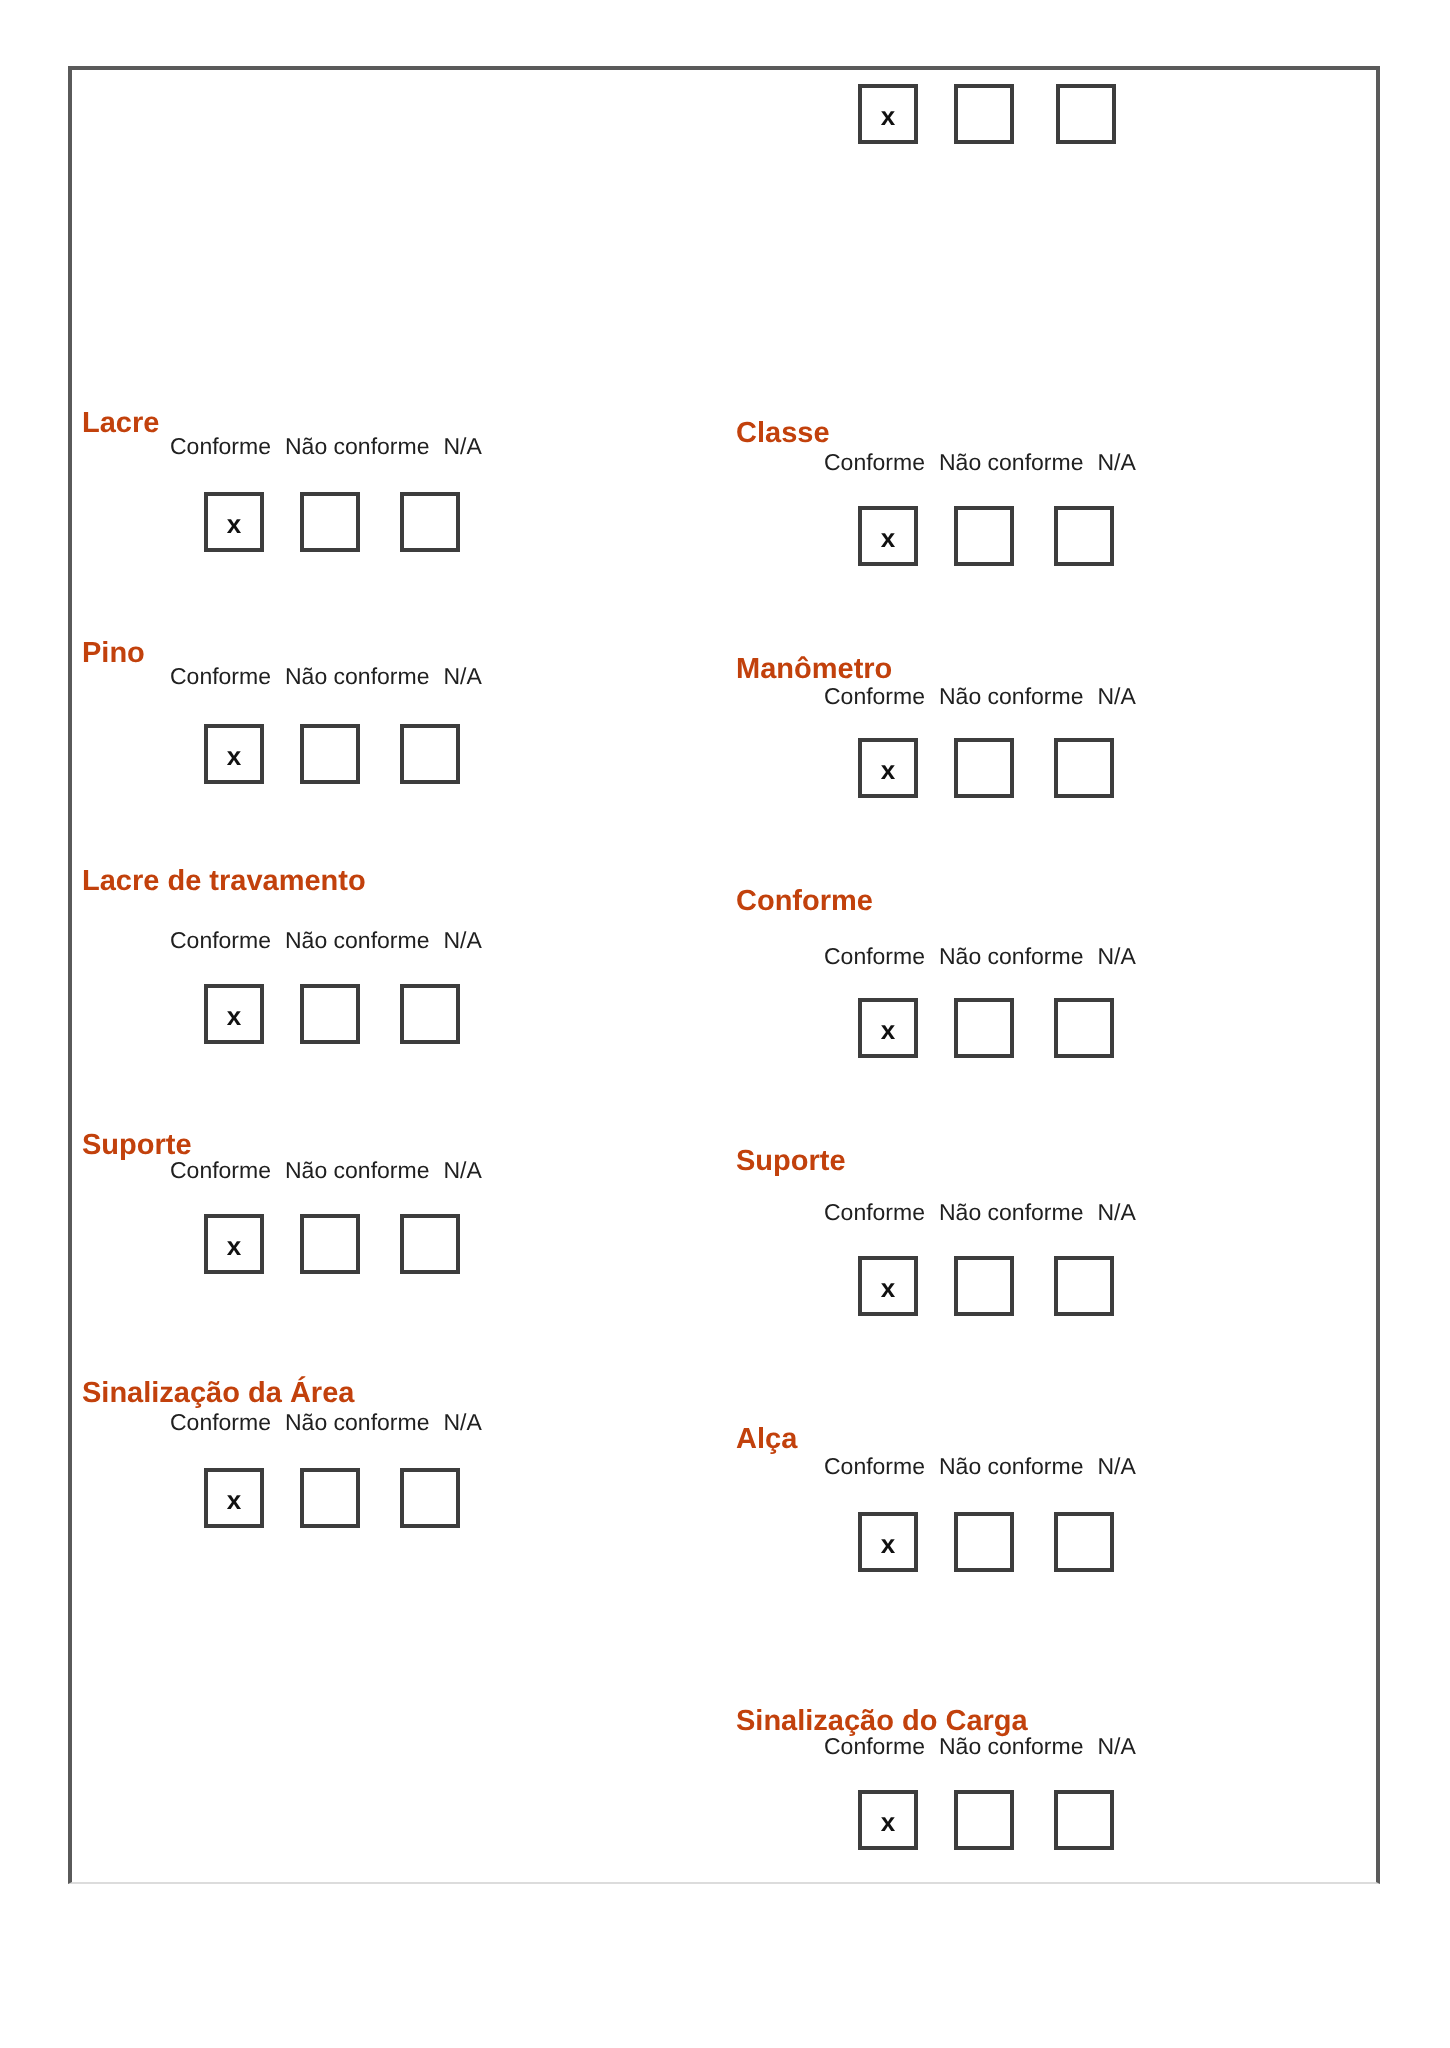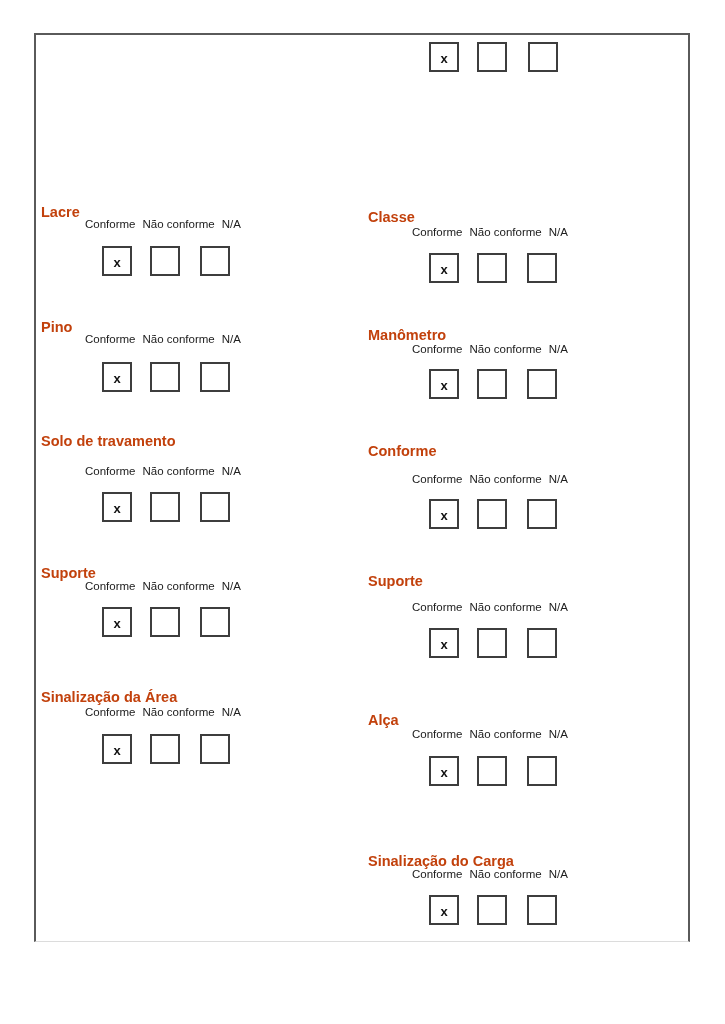--- a/index.html
+++ b/index.html
@@ -78,21 +78,21 @@
   <div class="boxes" style="top:59px;">
     <span class="cbox b1">
         <span class="mark">x</span>
       </span>
     <span class="cbox b2"></span>
     <span class="cbox b3"></span>
   </div>
 </div>
 
 <div class="item" style="left:41px; top:417px;">
-  <div class="label">Solo de travamento</div>
+  <div class="label">Lacre de travamento</div>
   <div class="opts" style="top:48px;">
     <span>Conforme</span>
     <span>Não conforme</span>
     <span>N/A</span>
   </div>
   <div class="boxes" style="top:75px;">
     <span class="cbox b1">
         <span class="mark">x</span>
       </span>
     <span class="cbox b2"></span>

